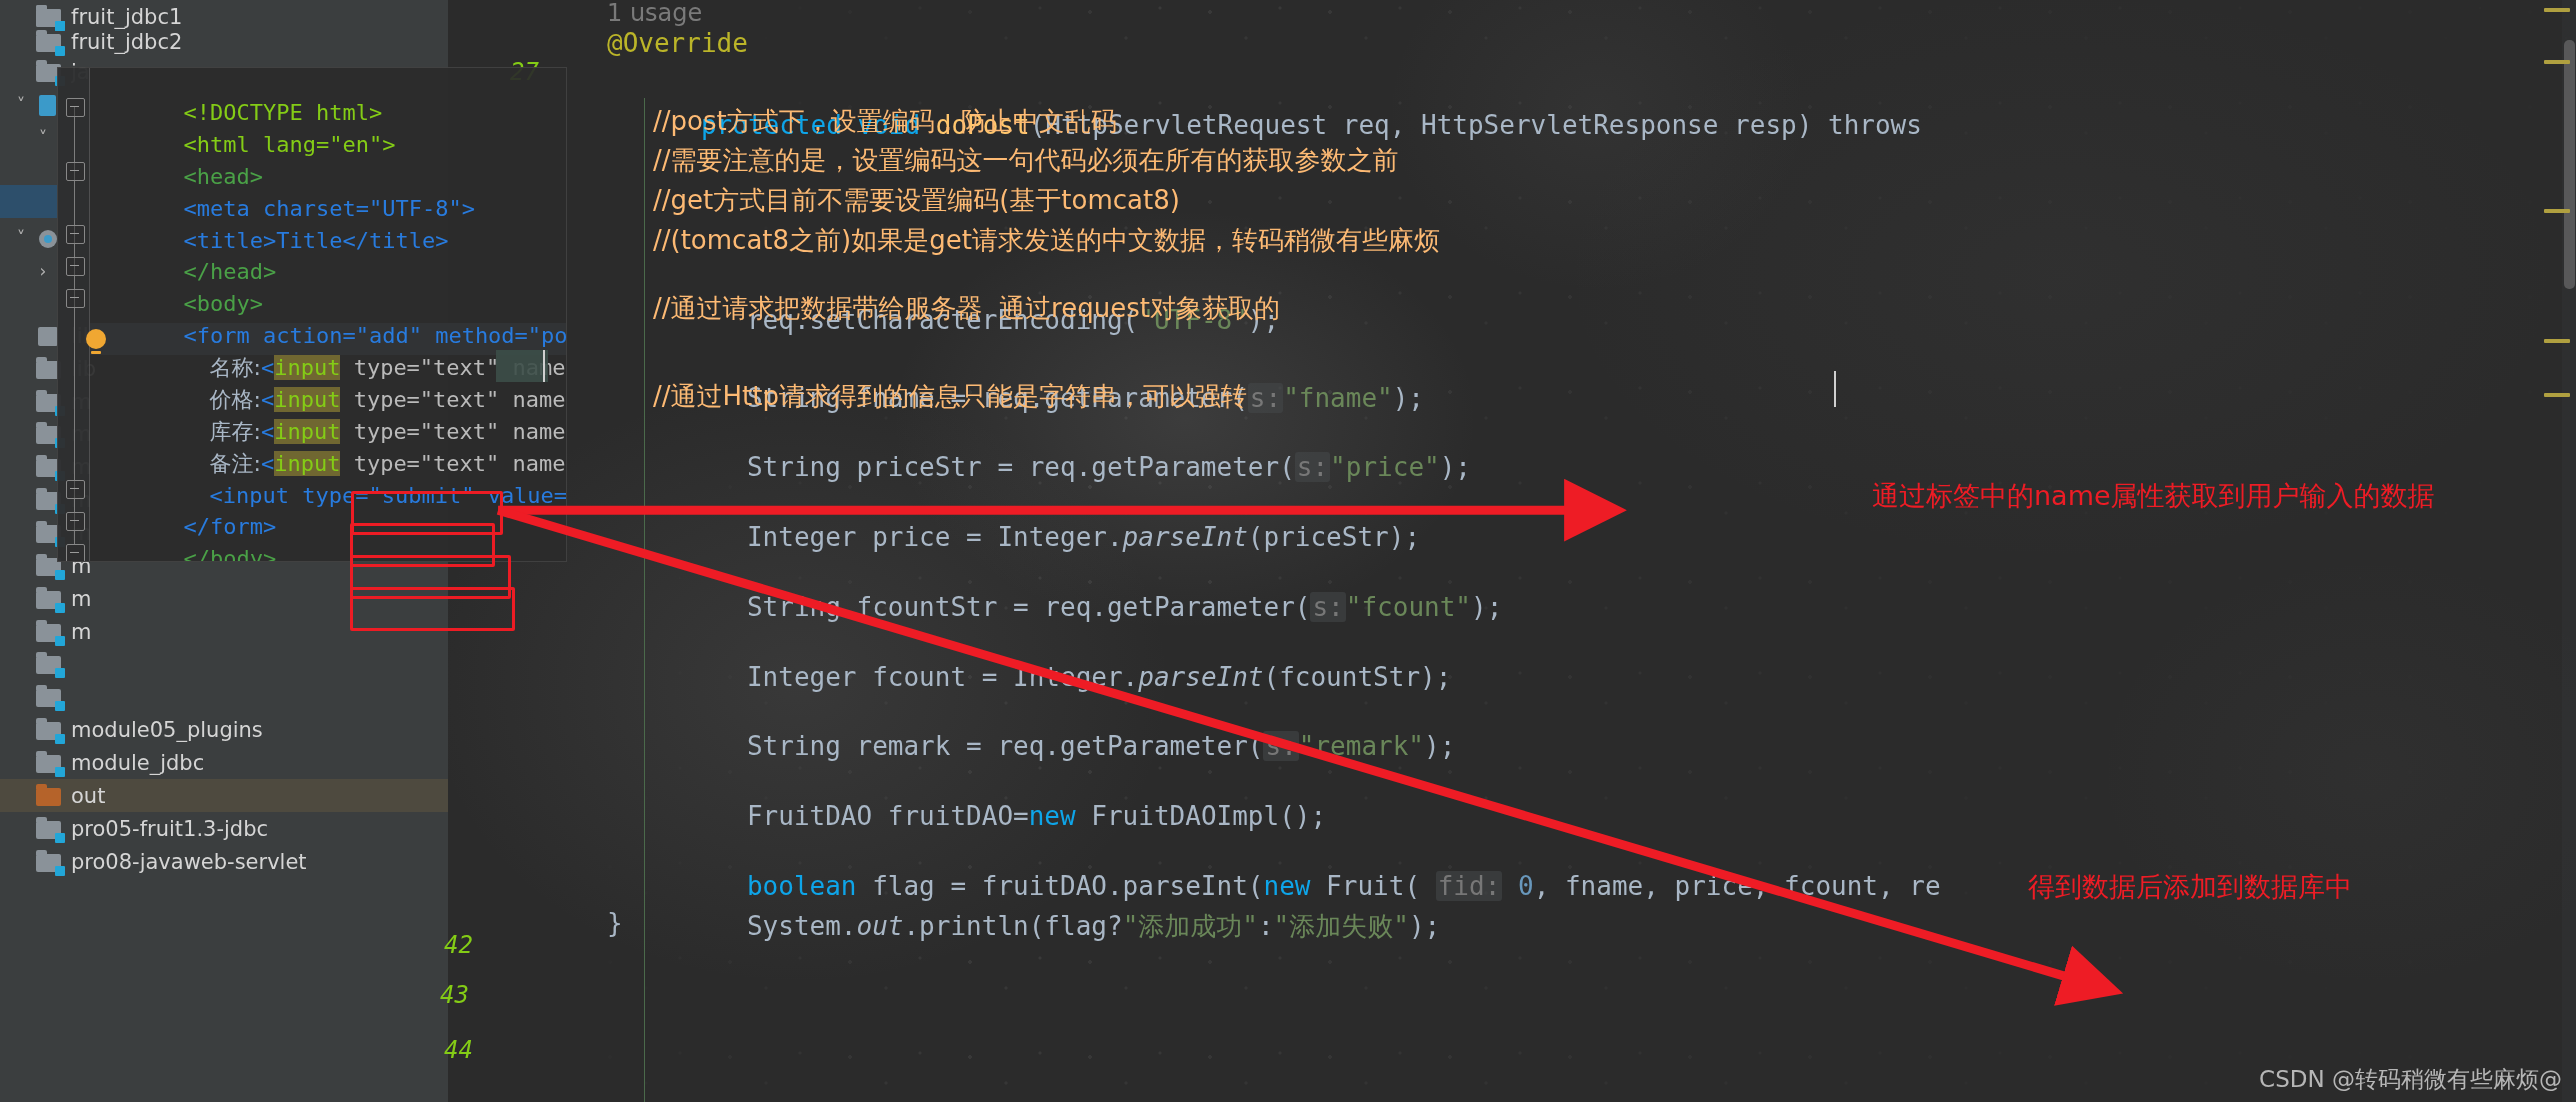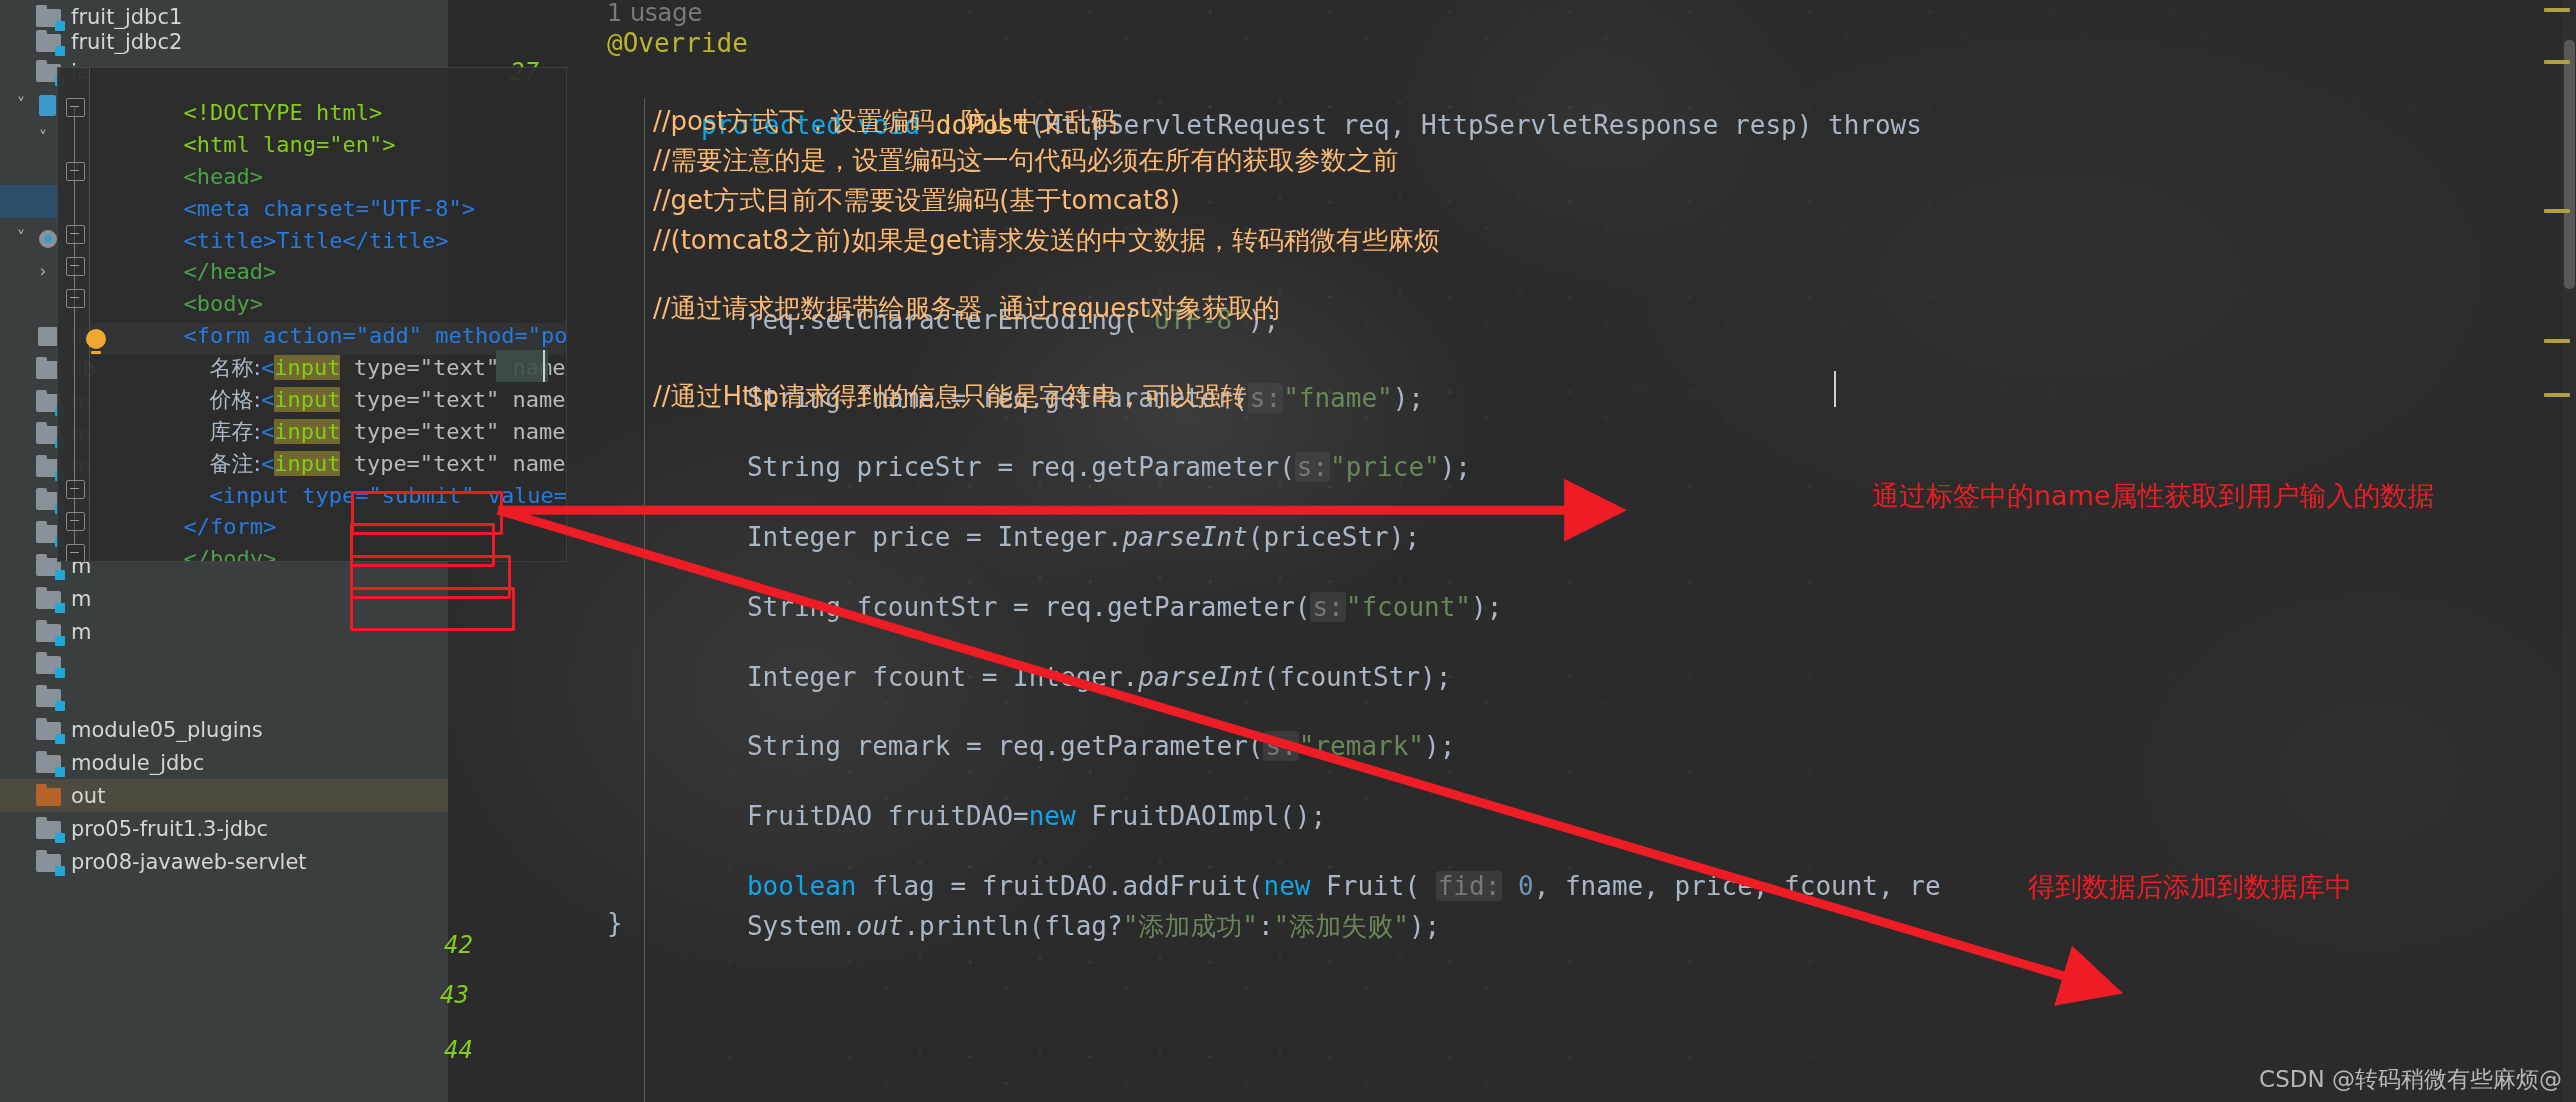--- a/index.html
+++ b/index.html
@@ -514,21 +514,21 @@
 
     <div class="jline" style="left:55px;top:683px;">
       <span class="j-type">String remark = req.getParameter(</span><span class="j-hint">s:</span><span class="j-str">"remark"</span><span class="j-type">);</span>
     </div>
 
     <div class="jline" style="left:55px;top:753px;">
       <span class="j-type">FruitDAO fruitDAO=</span><span class="j-kw">new</span><span class="j-type"> FruitDAOImpl();</span>
     </div>
 
     <div class="jline" style="left:55px;top:823px;">
-      <span class="j-kw">boolean</span><span class="j-type"> flag = fruitDAO.addFruit(</span><span class="j-kw">new</span><span class="j-type"> Fruit( </span><span class="j-hint">fid:</span><span class="j-num"> 0</span><span class="j-type">, fname, price, fcount, re</span>
+      <span class="j-kw">boolean</span><span class="j-type"> flag = fruitDAO.parseInt(</span><span class="j-kw">new</span><span class="j-type"> Fruit( </span><span class="j-hint">fid:</span><span class="j-num"> 0</span><span class="j-type">, fname, price, fcount, re</span>
     </div>
 
     <div class="jline" style="left:55px;top:863px;">
       <span class="j-type">System.</span><span class="j-static">out</span><span class="j-type">.println(flag?</span><span class="j-str">"添加成功"</span><span class="j-type">:</span><span class="j-str">"添加失败"</span><span class="j-type">);</span>
     </div>
 
     <span class="jline j-type" style="left:9px;top:902px;color:#a9b7c6;">}</span>
   </div>
 
   <div class="scrollstrip"></div>

